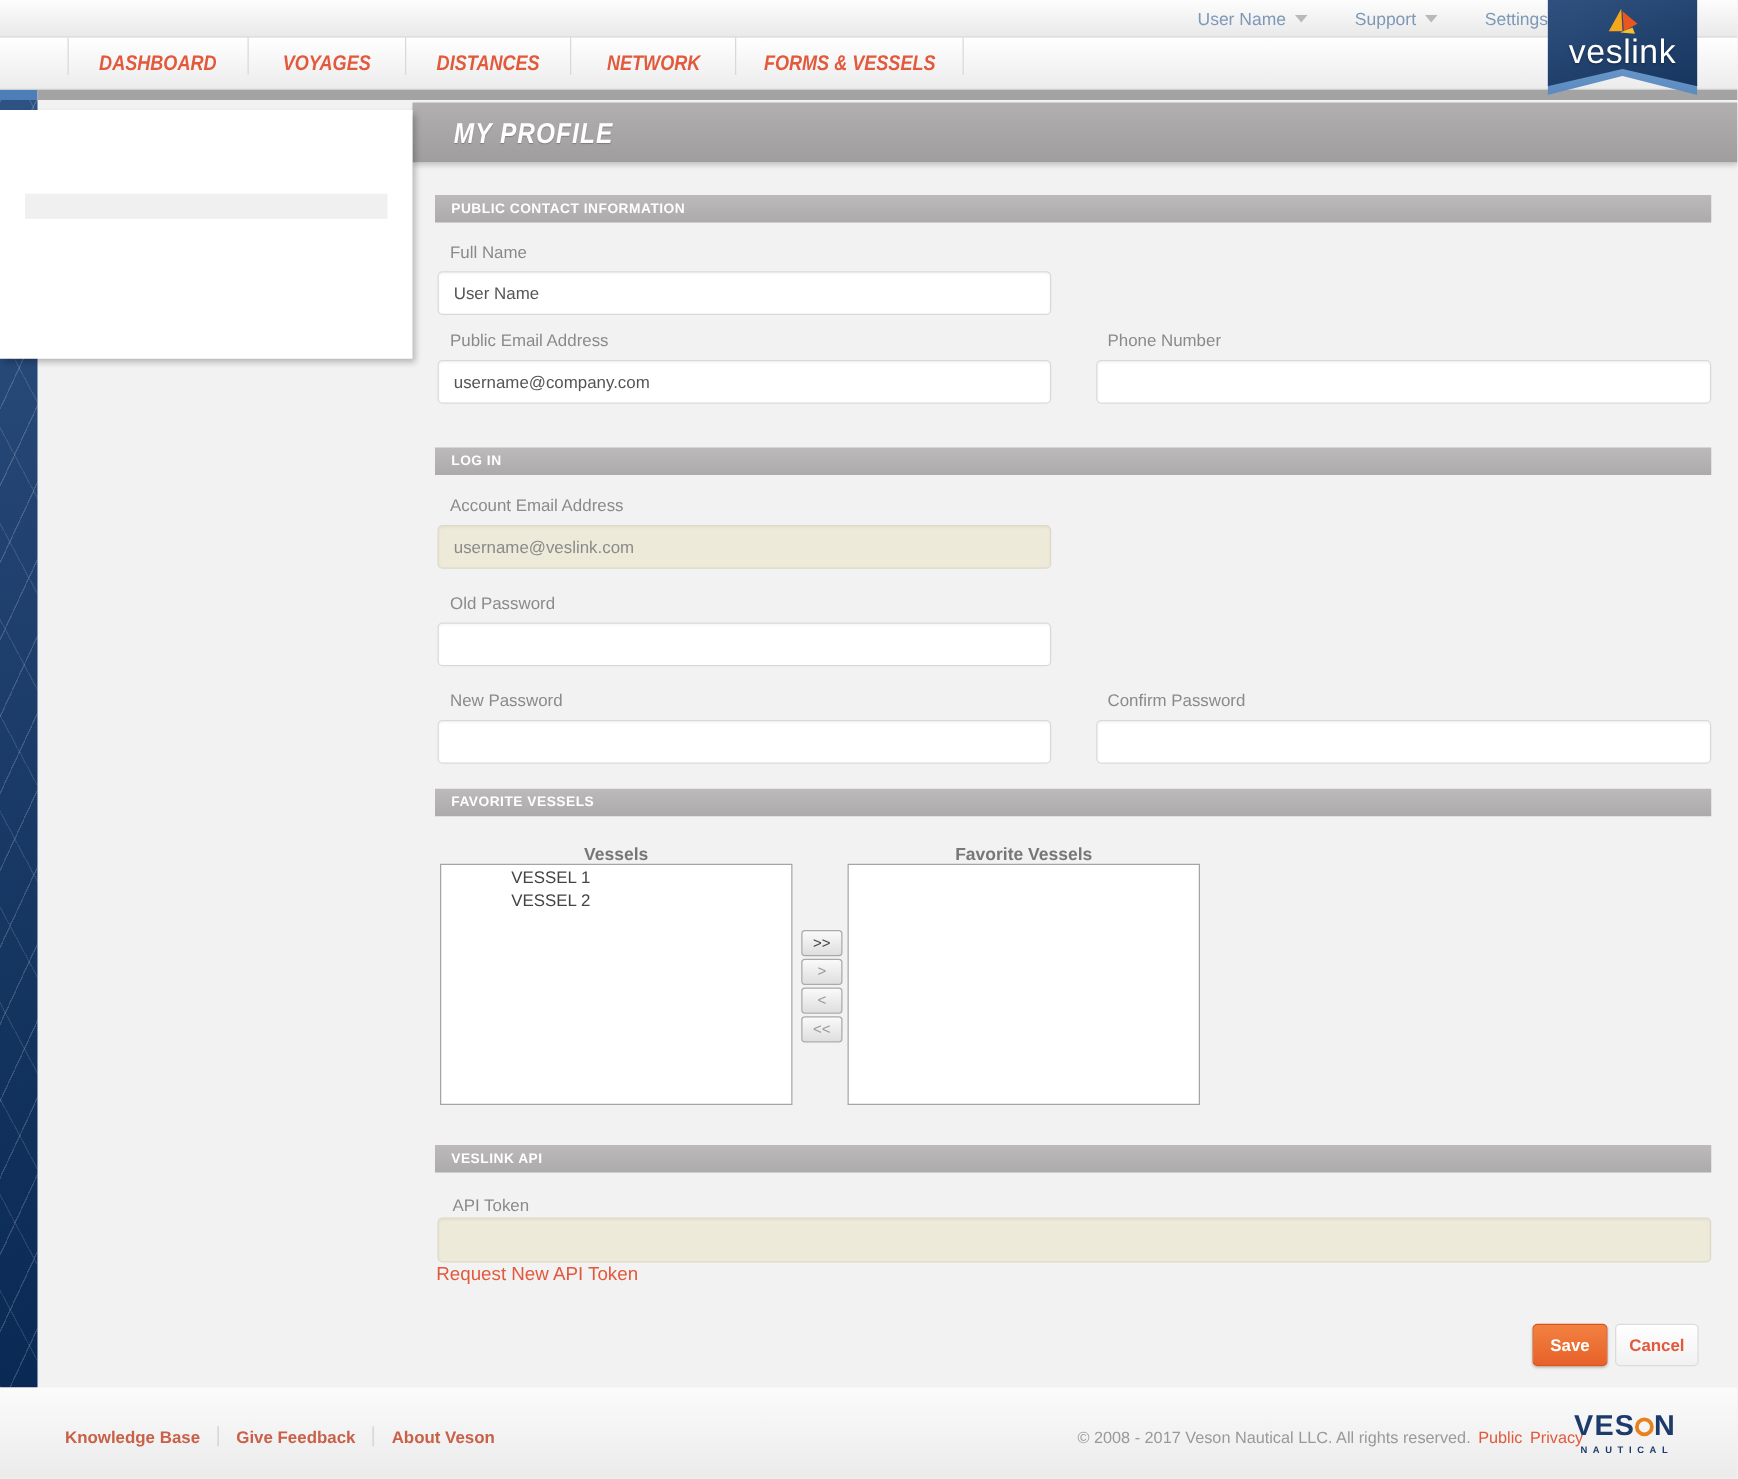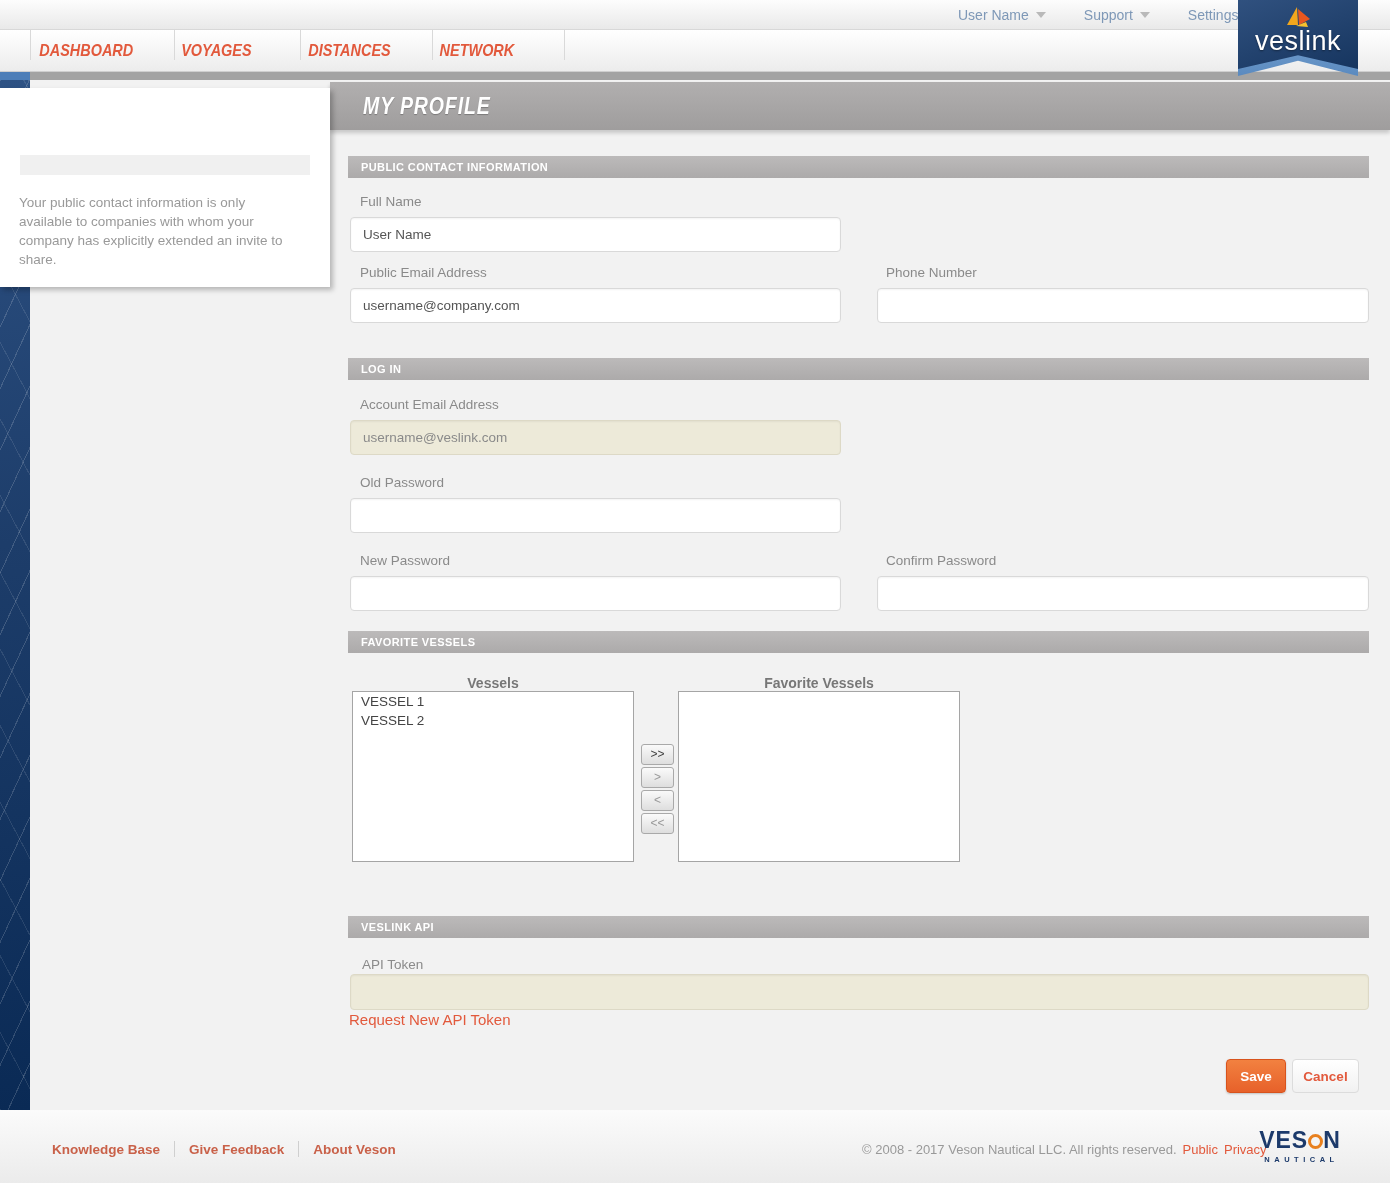--- a/index.html
+++ b/index.html
@@ -21,23 +21,23 @@
   .logo-navy { position:absolute; left:0; top:0; width:120px; height:69px;
                background:linear-gradient(160deg,#30517f,#16355f);
                -webkit-clip-path:polygon(0 0,100% 0,100% 100%,50% 80%,0 100%); clip-path:polygon(0 0,100% 0,100% 100%,50% 80%,0 100%); }
   .logo-text { position:absolute; left:0; top:26px; width:120px; text-align:center; color:#fff;
                font-size:27px; letter-spacing:0.5px; text-shadow:0 1px 2px rgba(0,0,0,0.4); }
   .sail { position:absolute; left:46px; top:5px; }
 
   
   .navbar { position:absolute; left:0; top:30px; width:1390px; height:42px;
             background:linear-gradient(#ffffff,#ececec); border-bottom:1px solid #cfcfcf; }
-  .tab { position:absolute; top:0; height:30px; line-height:42px; 
+  .tab { position:absolute; top:0; height:30px; line-height:42px; text-align:center;
          color:#e2593c; font-size:17px; font-weight:bold; font-style:italic;
-         border-right:1px solid #d9d9d9; cursor:pointer; }
+         border-right:1px solid #d9d9d9; cursor:pointer;margin-left:24px; }
   .tab:first-child { border-left:1px solid #d9d9d9; }
   .tab .squeeze { display:inline-block; transform:scaleX(0.85); }
 
   
   .strip-blue { position:absolute; left:0; top:72px; width:30px; height:8px; background:#4d7eb8; }
   .strip-gray { position:absolute; left:30px; top:72px; width:1360px; height:8px; background:#a3a3a3; }
 
   
   .main-bg { position:absolute; left:30px; top:80px; width:1360px; height:1030px; background:#f2f2f2; }
   .blue-col { position:absolute; left:0; top:80px; width:30px; height:1030px;
@@ -64,21 +64,21 @@
 
   .field-label { position:absolute; color:#8a8a8a; font-size:13.5px; }
   .bold-label { position:absolute; color:#777; font-size:14px; font-weight:bold; text-align:center; }
 
   .txt-input { position:absolute; height:35px; background:#fff; border:1px solid #d9d9d9; border-radius:4px;
                font-family:"Liberation Sans",sans-serif; font-size:13.5px; color:#555; padding:0 12px;
                box-shadow:inset 0 1px 2px rgba(0,0,0,0.05); outline:none; }
   .txt-input.beige { background:#edead9; border-color:#ddd9c6; color:#8a8a8a; }
 
   
-  .listbox { position:absolute; width:282px; height:171px; background:#fff; border:1px solid #a5a5a5; overflow:auto; cursor:default; }
+  .listbox { position:absolute; width:282px; height:193px; background:#fff; border:1px solid #a5a5a5; overflow:auto; cursor:default;padding-left:48px; }
   .lb-item { font-size:13.5px; color:#444; padding:2px 8px; }
 
   .xfer-btn { position:absolute; left:641px; width:33px; height:21px; text-align:center;
               background:linear-gradient(#fafafa,#dedede); border:1px solid #a9a9a9; border-radius:3px;
               font-size:12px; line-height:19px; cursor:pointer; font-family:"Liberation Sans",sans-serif; }
   .xfer-dark { color:#444; } .xfer-dim { color:#9a9a9a; }
 
   .link { color:#e2593c; cursor:pointer; }
   .api-link { position:absolute; left:349px; top:1011px; font-size:15px; }
 
@@ -122,20 +122,21 @@
       <span class="caret"></span>
     </div>
   </div>
 </div>
 
 <div class="navbar">
   <div class="tab" style="left:30px;width:145px;"><span class="squeeze">DASHBOARD</span></div>
   <div class="tab" style="left:175px;width:126px;"><span class="squeeze">VOYAGES</span></div>
   <div class="tab" style="left:301px;width:132px;"><span class="squeeze">DISTANCES</span></div>
   <div class="tab" style="left:433px;width:132px;"><span class="squeeze">NETWORK</span></div>
+  <div class="tab" style="left:565px;width:182px;"><span class="squeeze">FORMS &amp; VESSELS</span></div>
 </div>
 
 <div class="logo">
   <div class="logo-fold"></div>
   <div class="logo-navy"></div>
   <svg class="sail" width="30" height="24" viewBox="0 0 30 24">
     <polygon points="14,20 13,2 3,20" fill="#f2a71d"></polygon>
     <polygon points="15,20 14,4 26,14" fill="#e8571f"></polygon>
     <polygon points="12,21 22,17 24,22" fill="#f6c12e"></polygon>
   </svg>
@@ -145,21 +146,20 @@
 <div class="strip-blue"></div>
 <div class="strip-gray"></div>
 
 <div class="main-bg"></div>
 <div class="blue-col"></div>
 
 <div class="title-bar"><span class="squeeze">MY PROFILE</span></div>
 
 <div class="side-panel">
   <div class="side-placeholder"></div>
-  <div class="side-note">Your public contact information is only available to companies with whom your company has explicitly extended an invite to share.</div>
 </div>
 
 <div class="sec-bar" style="top:156px;">PUBLIC CONTACT INFORMATION</div>
 
 <div class="field-label" style="left:360px;top:194px;">Full Name</div>
 <input class="txt-input" style="left: 350px; top: 217px; width: 491px;" type="text" value="User Name">
 
 <div class="field-label" style="left:360px;top:265px;">Public Email Address</div>
 <input class="txt-input" style="left: 350px; top: 288px; width: 491px;" type="text" value="username@company.com">
 

